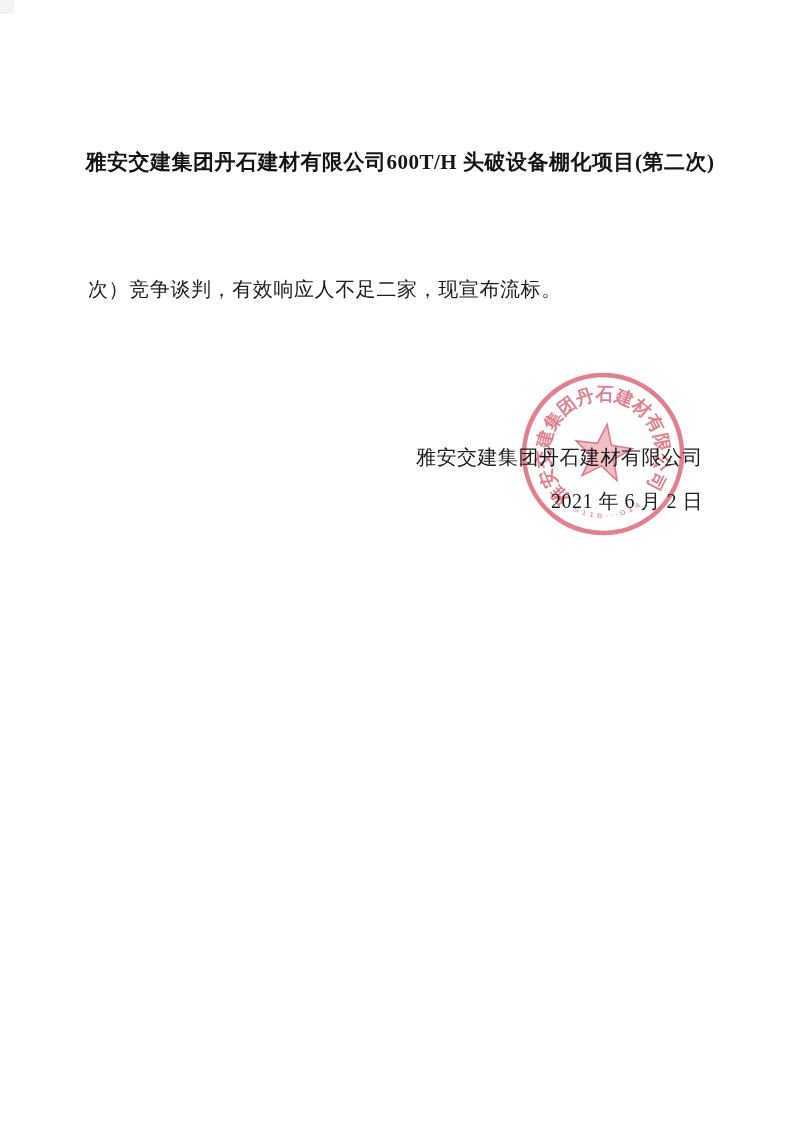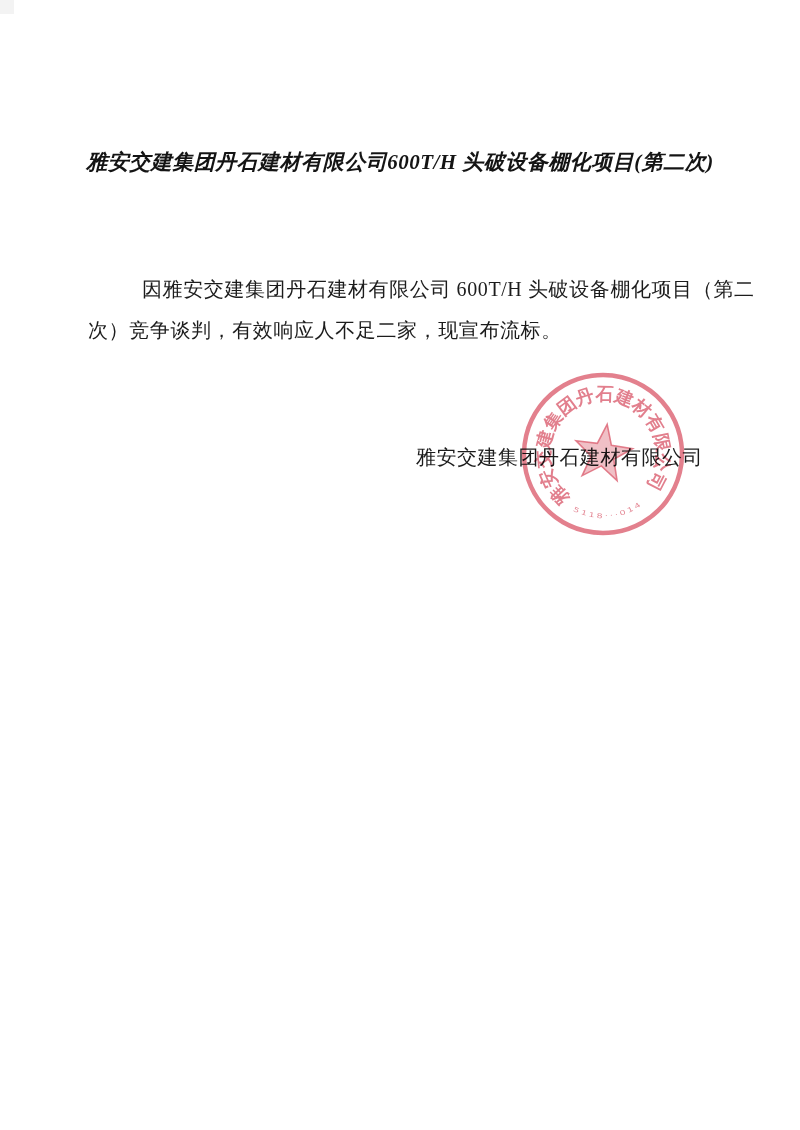--- a/index.html
+++ b/index.html
@@ -21,21 +21,21 @@
     position: absolute;
     top: 142px; left: 50px; right: 50px;
     margin: 0;
     text-align: center;
     font-size: 21px;
     font-weight: 700;
     line-height: 41px;
     color: #141414;
     letter-spacing: 0.5px;
   }
-  .doc-title .title-line { display: block; font-style: italic; }
+  .doc-title .title-line { display: block; }
   .doc-body {
     position: absolute;
     top: 269px; left: 88px; width: 640px;
     font-size: 20px;
     line-height: 41px;
     color: #1c1c1c;
     letter-spacing: 0.6px;
   }
   .doc-body p { margin: 0; white-space: nowrap; }
   .doc-body p.indent { text-indent: 54px; }
@@ -63,26 +63,26 @@
 
 <div class="page">
 
   <div class="scan-speck"></div>
 
   <h1 class="doc-title">
     <span class="title-line">雅安交建集团丹石建材有限公司600T/H 头破设备棚化项目(第二次)</span>
   </h1>
 
   <div class="doc-body">
-    <p class="indent">因雅安交建集团丹石建材有限公司 600T/H 头破设备棚化项目（第二</p>
     <p>次）竞争谈判，有效响应人不足二家，现宣布流标。</p>
   </div>
 
   <div class="sign-block">
     <div>雅安交建集团丹石建材有限公司</div>
+    <div>2021 年 6 月 2 日</div>
   </div>
 
   <div class="seal">
     <svg viewBox="0 0 174 174" xmlns="http://www.w3.org/2000/svg">
       <defs>
         <path id="sealArc" d="M 48.8 125.2 A 54 54 0 1 1 125.2 125.2" fill="none"></path>
         <path id="sealCodeArc" d="M 41.7 132.3 A 64 64 0 0 0 132.3 132.3" fill="none"></path>
       </defs>
       <g transform="rotate(-8 87 87)">
         <circle cx="87" cy="87" r="79" fill="none" stroke="#d9586a" stroke-width="4.5" opacity="0.85"></circle>

